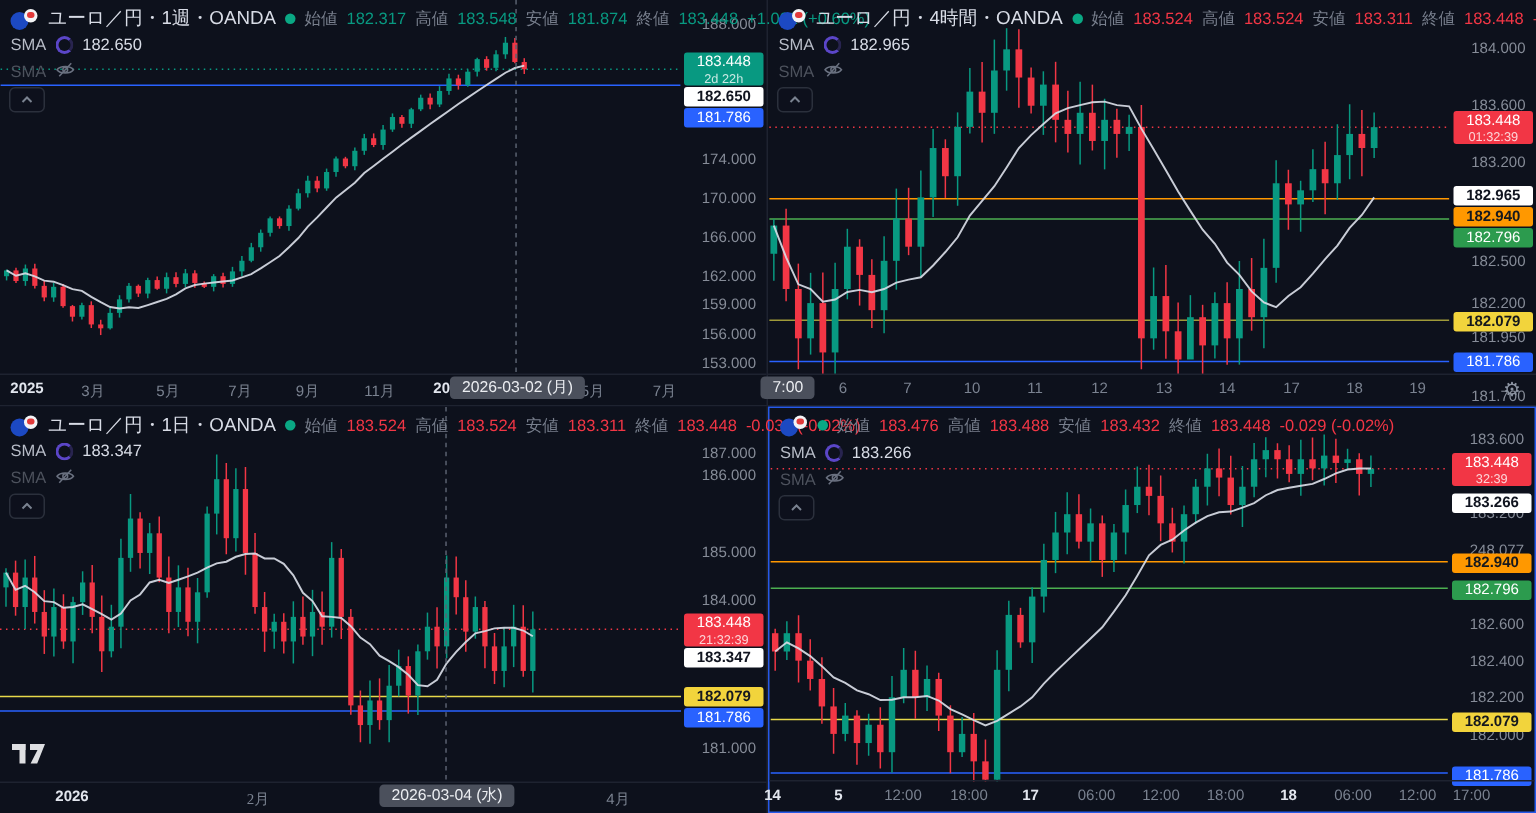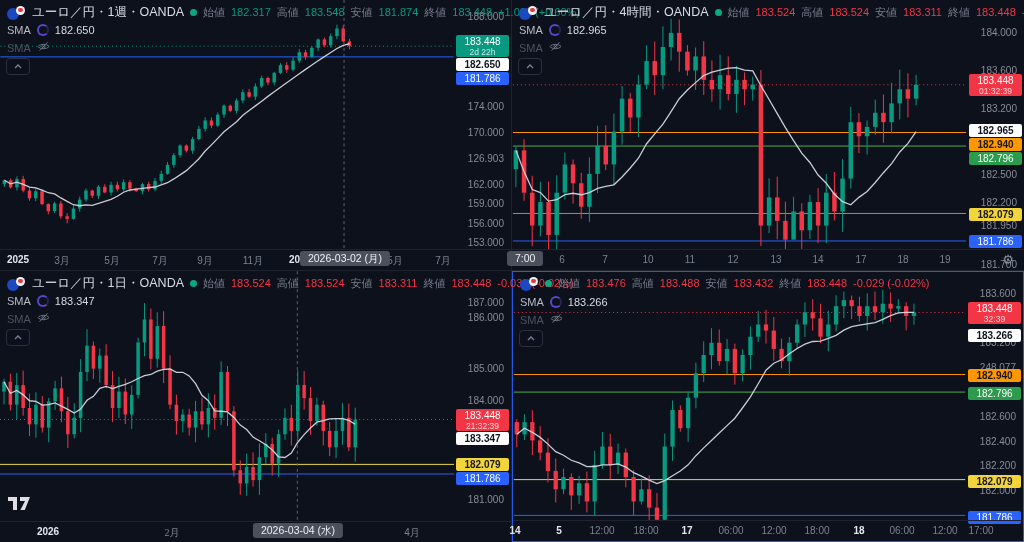--- a/index.html
+++ b/index.html
@@ -177,21 +177,21 @@
         <rect x="348.7675" y="41.52122459480323" width="3.4650000000000003" height="4.85598147671714" fill="#f23645"></rect>
         <polyline points="4,181.00154360689476 10.3,184.5531258039618 16.6,182.93877025984037 22.9,185.03743246719816 29.2,187.84641111396948 35.5,188.53520281279472 41.8,190.87217464809424 48.1,193.51279907383585 54.4,194.70562844810343 60.699999999999996,198.72358002458333 67,202.2392876540034 73.3,205.5397478775404 79.6,206.54423577166045 85.89999999999999,205.68324614812906 92.2,206.18549009518912 98.5,204.2482634422435 104.8,202.16753851870922 111.1,200.08681359517473 117.39999999999999,197.0733499128147 123.7,192.98364920104046 130,190.75942600691786 136.29999999999998,189.82668724809196 142.6,189.10919589514907 148.9,188.3917045422062 155.2,187.7459623245575 161.5,185.66523740102338 167.79999999999998,183.4410142069004 174.1,179.63831003630335 180.4,175.5486093245289 186.7,171.31541034216616 193,165.503730383329 199.29999999999998,159.33330474802045 205.6,151.65614727153184 211.9,145.4857216362233 218.2,138.88480118914907 224.5,132.28388074207467 230.79999999999998,127.33319040676888 237.1,122.3107509361689 243.4,115.78157962438884 249.7,111.04613669496605 256,106.31069376554328 262.3,101.5752508361205 268.59999999999997,96.7680587714032 274.9,92.10436497727459 281.2,87.58416945373466 287.5,82.99222479490057 293.8,78.5437784066548 300.09999999999997,74.09533201840902 306.4,69.64688563016325 312.7,65.34193751250598 319,61.03698939484871 325.3,56.87553954778049 331.59999999999997,52.78583883600607 337.9,48.69613812423183 344.2,45.539176171283124 350.5,43.926255609867574" fill="none" stroke="#d8dce6" stroke-width="1.3" opacity="0.92"></polyline>
         <line x1="345" x2="345" y1="0" y2="251" stroke="#5a6170" stroke-width="1" stroke-dasharray="3,3"></line>
       </svg>
     </div>
   <div class="yaxis">
       <div class="ylab" style="top: 10.983px;">188.000</div>
       <div class="ylab" style="top: 36.8127px;">184.000</div>
       <div class="ylab" style="top: 101.387px;">174.000</div>
       <div class="ylab" style="top: 127.217px;">170.000</div>
-      <div class="ylab" style="top: 153.046px;">126.903</div>
+      <div class="ylab" style="top: 153.046px;">166.000</div>
       <div class="ylab" style="top: 178.876px;">162.000</div>
       <div class="ylab" style="top: 198.248px;">159.000</div>
       <div class="ylab" style="top: 217.621px;">156.000</div>
       <div class="ylab" style="top: 236.993px;">153.000</div>
       <div class="badge b-teal" style="top: 35.3772px; height: 22px;">
         <div class="bmain">183.448</div>
         <div class="bsub">2d 22h</div>
       </div>
       <div class="badge b-white" style="top: 58.3772px; height: 13px;">
         <div class="bmain">182.650</div>

